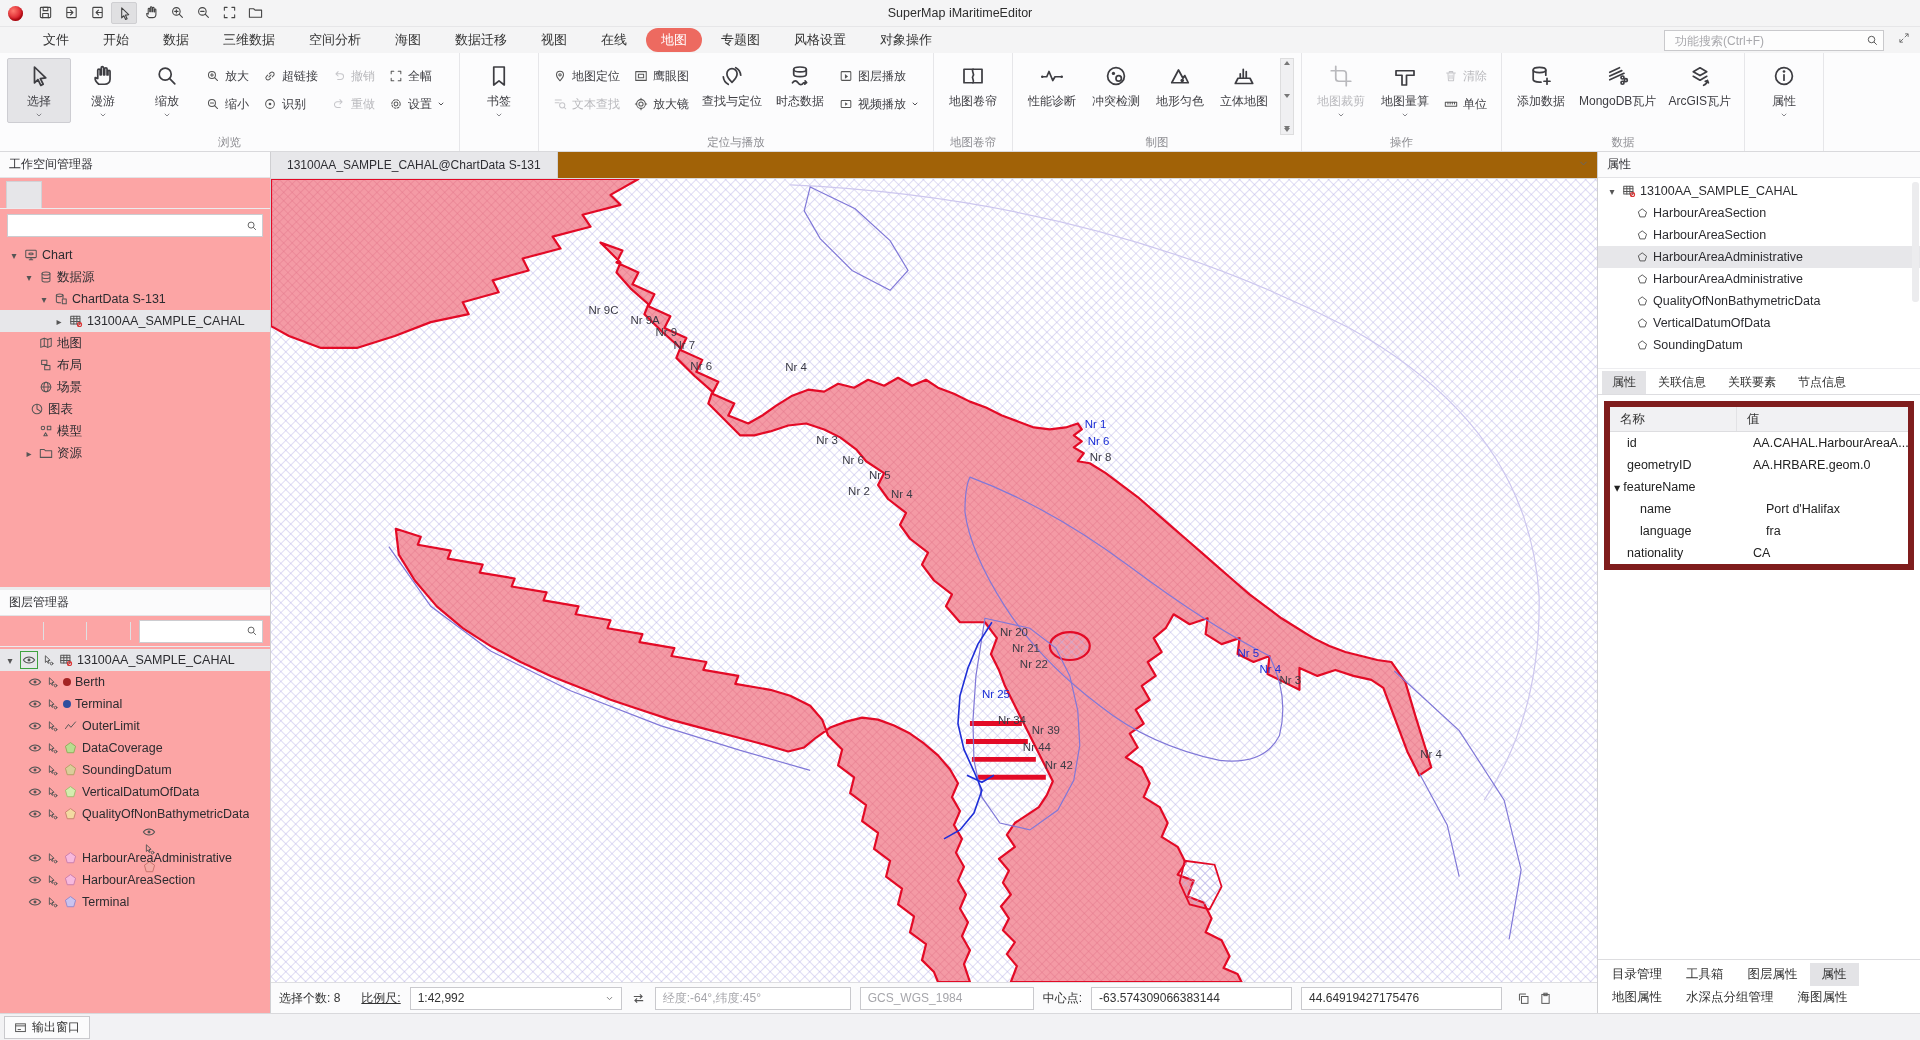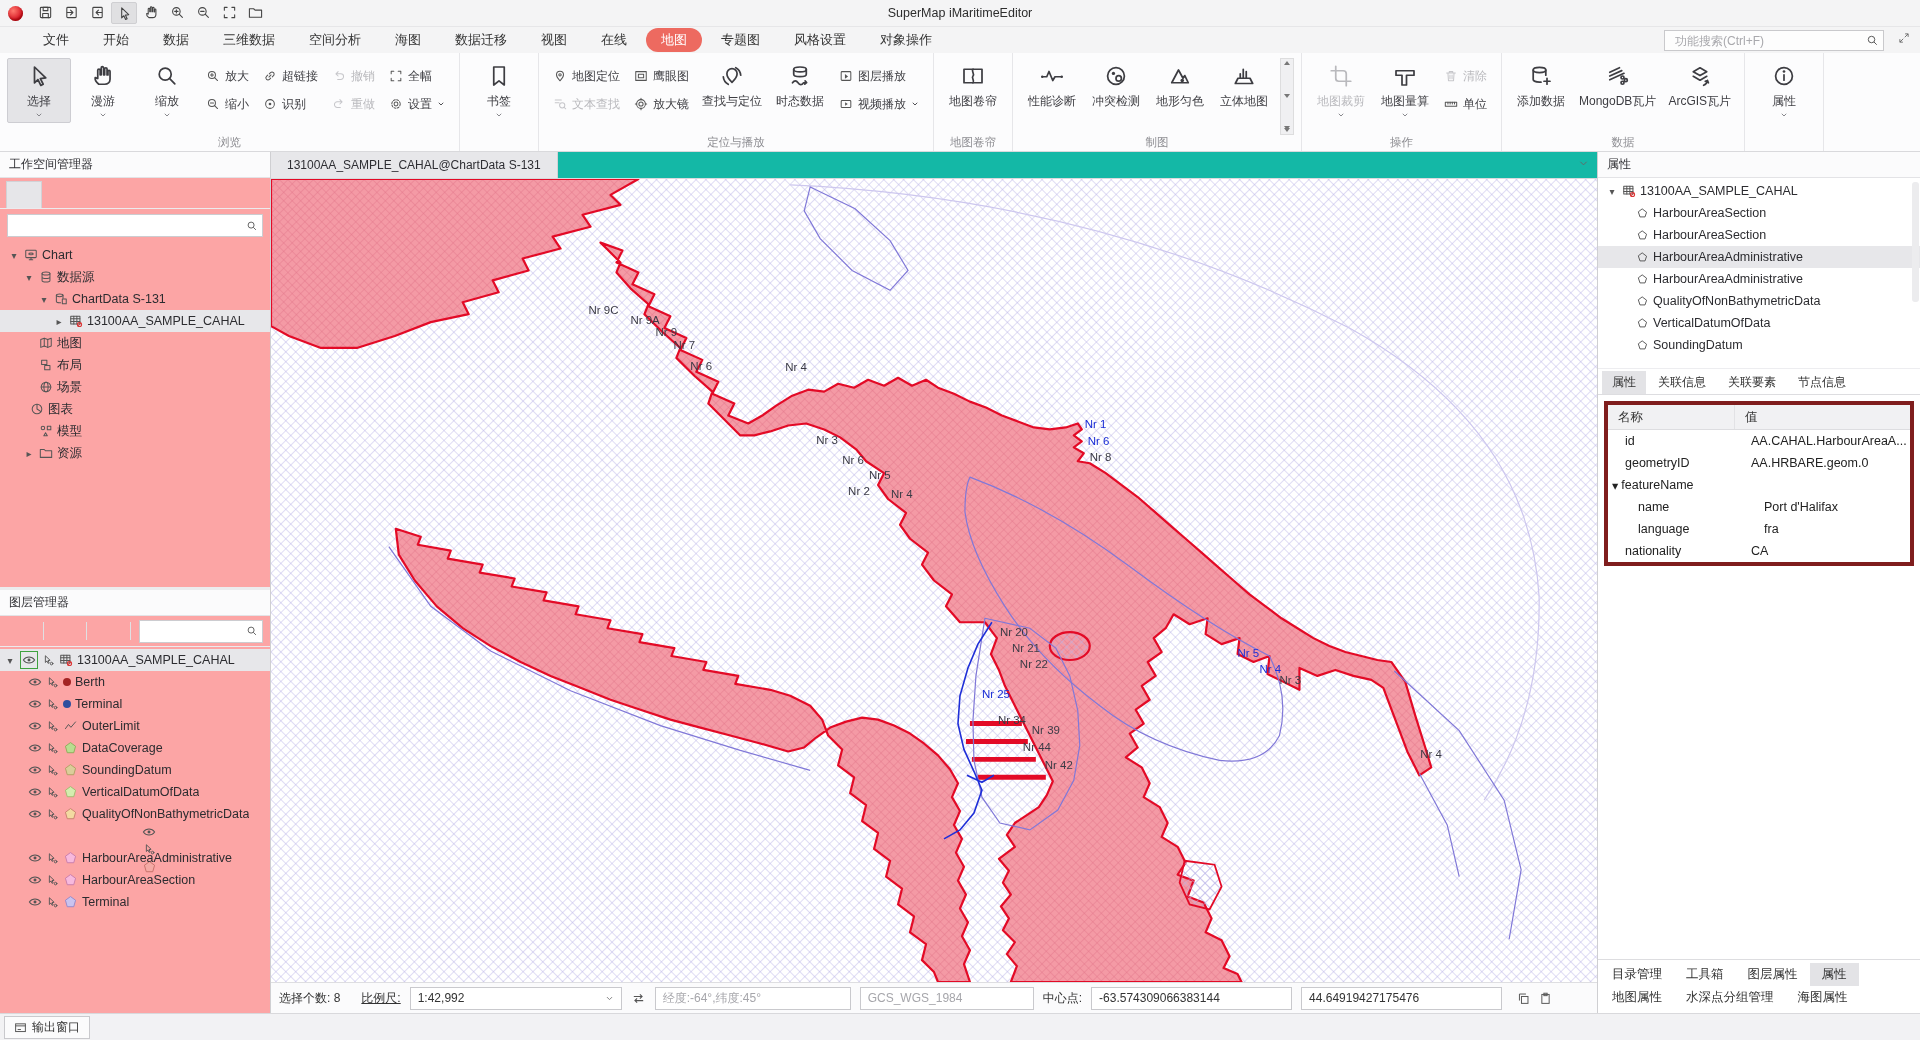--- a/index.html
+++ b/index.html
@@ -60,42 +60,42 @@
   #layer-panel{flex:1;display:flex;flex-direction:column;min-height:0;}
   #layer-toolbar{height:30px;display:flex;align-items:center;padding:0 5px;border-bottom:1px solid #ebebee;gap:2px;}
   .lt-btn{display:flex;align-items:center;gap:2px;padding:2px 4px;color:#444;}
   .lt-sep{width:1px;height:18px;background:#e0e0e3;margin:0 3px;}
   #layer-toolbar .searchbox{flex:1;margin:0 2px 0 3px;}
   .eyebox{display:inline-flex;padding:1px;border:1px solid transparent;}
   .eyebox.on{border:1px solid #3fa23f;}
   .swatch-dot{width:8px;height:8px;border-radius:50%;display:inline-block;flex:0 0 auto;}
   
   #centercol{flex:1;display:flex;flex-direction:column;min-width:0;background:#fff;}
-  #doctabs{height:26px;background:#14b8a6;border-bottom:1px solid #d9d9dc;display:flex;align-items:stretch;position:relative;flex:0 0 auto;}
+  #doctabs{height:26px;background:#a16207;border-bottom:1px solid #d9d9dc;display:flex;align-items:stretch;position:relative;flex:0 0 auto;}
   .doctab{display:flex;align-items:center;padding:0 16px;background:#e7e7ea;border-right:1px solid #d2d2d6;font-size:12px;color:#2e2e33;}
   #doctab-chev{position:absolute;right:8px;top:6px;color:#666;}
   #map-can{flex:1;position:relative;min-height:0;}
   #map-can svg{width:100%;height:100%;}
   .mlabel{font-size:11.5px;font-weight:500;}
   .mlabel.d{fill:#3b3b46;}
   .mlabel.b{fill:#1b2fd6;}
   
   #statusbar{height:30px;border-top:1px solid #dedee1;background:#fbfbfc;display:flex;align-items:center;gap:9px;padding:0 8px;flex:0 0 auto;font-size:12px;color:#333;}
   .sb-box{height:21px;border:1px solid #c9c9cd;background:#fff;display:flex;align-items:center;padding:0 7px;white-space:nowrap;}
   .sb-gray{color:#a6a6ab;}
   .sb-combo{width:196px;justify-content:space-between;}
   .sb-lbl{white-space:nowrap;}
   
   #rightcol{width:322px;border-left:1px solid #cfcfd2;background:#fff;display:flex;flex-direction:column;}
   #prop-tree{height:188px;overflow:hidden;border-bottom:1px solid #ededf0;position:relative;padding-top:2px;}
   #prop-tree .sbv{position:absolute;right:1px;top:4px;width:7px;height:120px;background:#ececee;border-radius:3px;}
   .ptabs{display:flex;border-bottom:1px solid #ddddE0;padding:2px 4px 0;gap:2px;flex:0 0 auto;}
   .ptab{padding:3px 10px;font-size:12px;color:#333;}
   .ptab.active{background:#e3e3e6;}
-  #attr-table{margin:6px 6px 0;border:4px solid #7f1d1d;flex:0 0 auto;}
+  #attr-table{margin:6px 6px 0;border:6px solid #7f1d1d;flex:0 0 auto;}
   .at-hdr{display:flex;height:24px;background:#f1f1f3;border-bottom:1px solid #ddddE0;align-items:center;font-size:12.5px;}
   .at-c1{width:116px;padding-left:10px;border-right:1px solid #e2e2e5;align-self:stretch;display:flex;align-items:center;}
   .at-c2{flex:1;padding-left:10px;}
   .at-row{display:flex;height:22px;align-items:center;font-size:12.5px;color:#222;}
   .at-row .at-c1{border-right:none;text-align:center;}
   .at-name{display:flex;align-items:center;gap:3px;white-space:nowrap;}
   .at-val{flex:1;padding-left:10px;white-space:nowrap;overflow:hidden;}
   #rp-filler{flex:1;}
   #rp-tabs{border-top:1px solid #ddddE0;padding:3px 2px 4px;flex:0 0 auto;}
   .rp-row{display:flex;flex-wrap:nowrap;}

